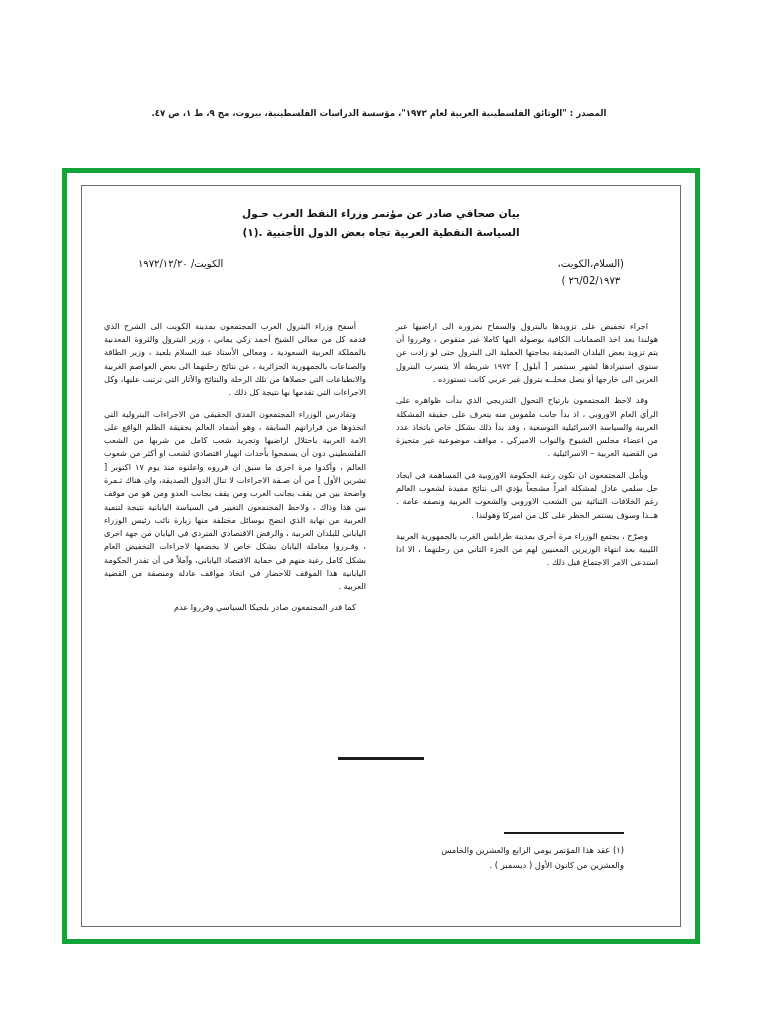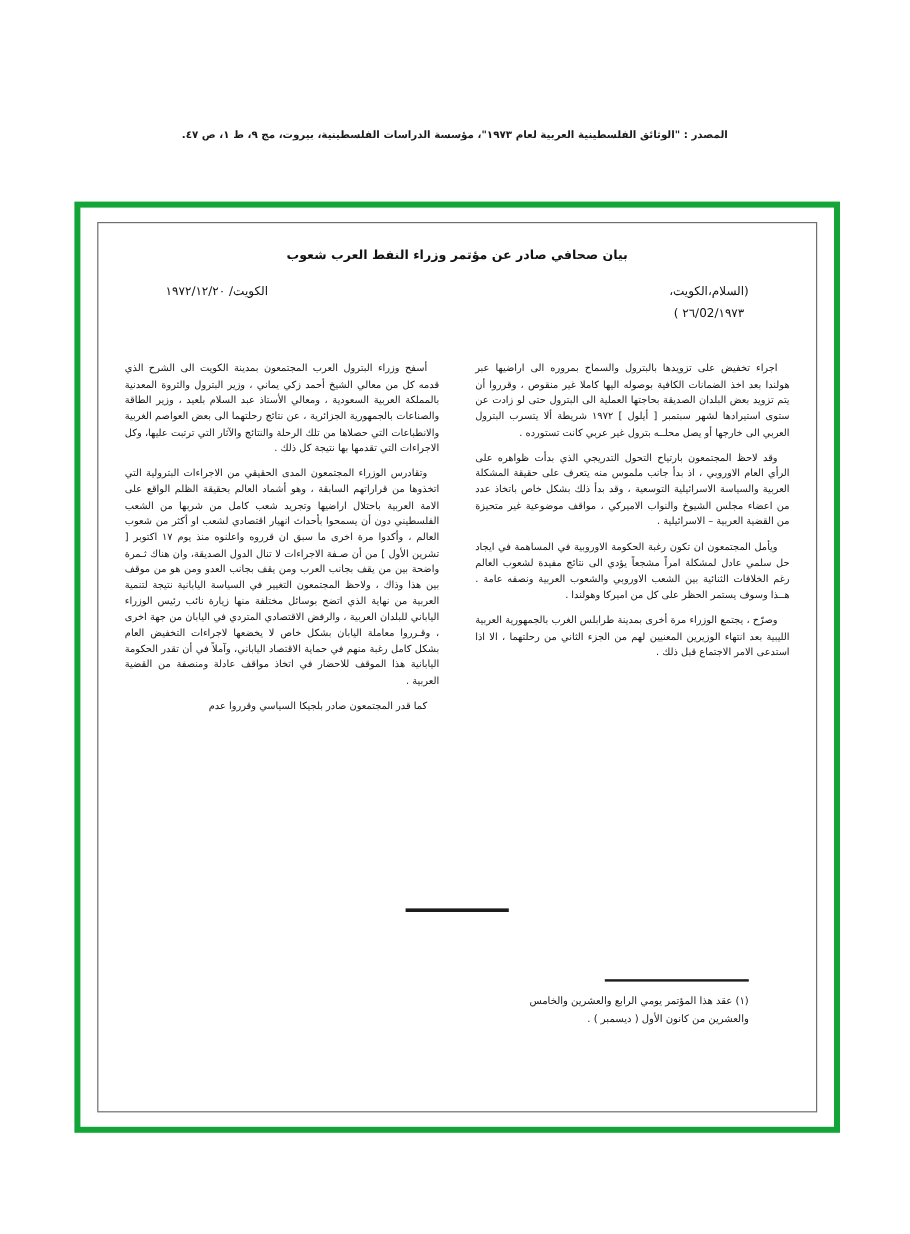--- a/index.html
+++ b/index.html
@@ -131,21 +131,21 @@
     bottom: 150px;
     width: 86px;
     height: 3px;
     background: #1c1c1c;
   }
 
   
   .footnote-wrap {
     position: absolute;
     right: 34px;
-    bottom: 52px;
+    bottom: 36px;
     width: 280px;
     direction: rtl;
   }
   .footnote-rule {
     width: 120px;
     height: 1.5px;
     background: #1c1c1c;
     margin-bottom: 9px;
     margin-right: 0;
   }
@@ -164,21 +164,22 @@
   <div class="doc-header">
     <div class="hdr-source">المصدر : "الوثائق الفلسطينية العربية لعام ١٩٧٣"، مؤسسة الدراسات الفلسطينية، بيروت، مج ٩، ط ١، ص ٤٧.</div>
   </div>
 
   <div class="scan-frame">
     <div class="scan-inner">
 
       <div class="sheet">
 
         <div class="sheet-title">
-          <div>بيان صحافي صادر عن مؤتمر وزراء النفط العرب شعوب</div>
+          <div>بيان صحافي صادر عن مؤتمر وزراء النفط العرب حـول</div>
+          <div>السياسة النفطية العربية تجاه بعض الدول الأجنبية .(١)</div>
         </div>
 
         <div class="meta-row">
           <div class="meta-right">
             <div>الكويت/ ١٩٧٢/١٢/٢٠</div>
           </div>
           <div class="meta-left">
             <div>(السلام،الكويت،</div>
             <div>١٩٧٣/02/٢٦ )</div>
           </div>

